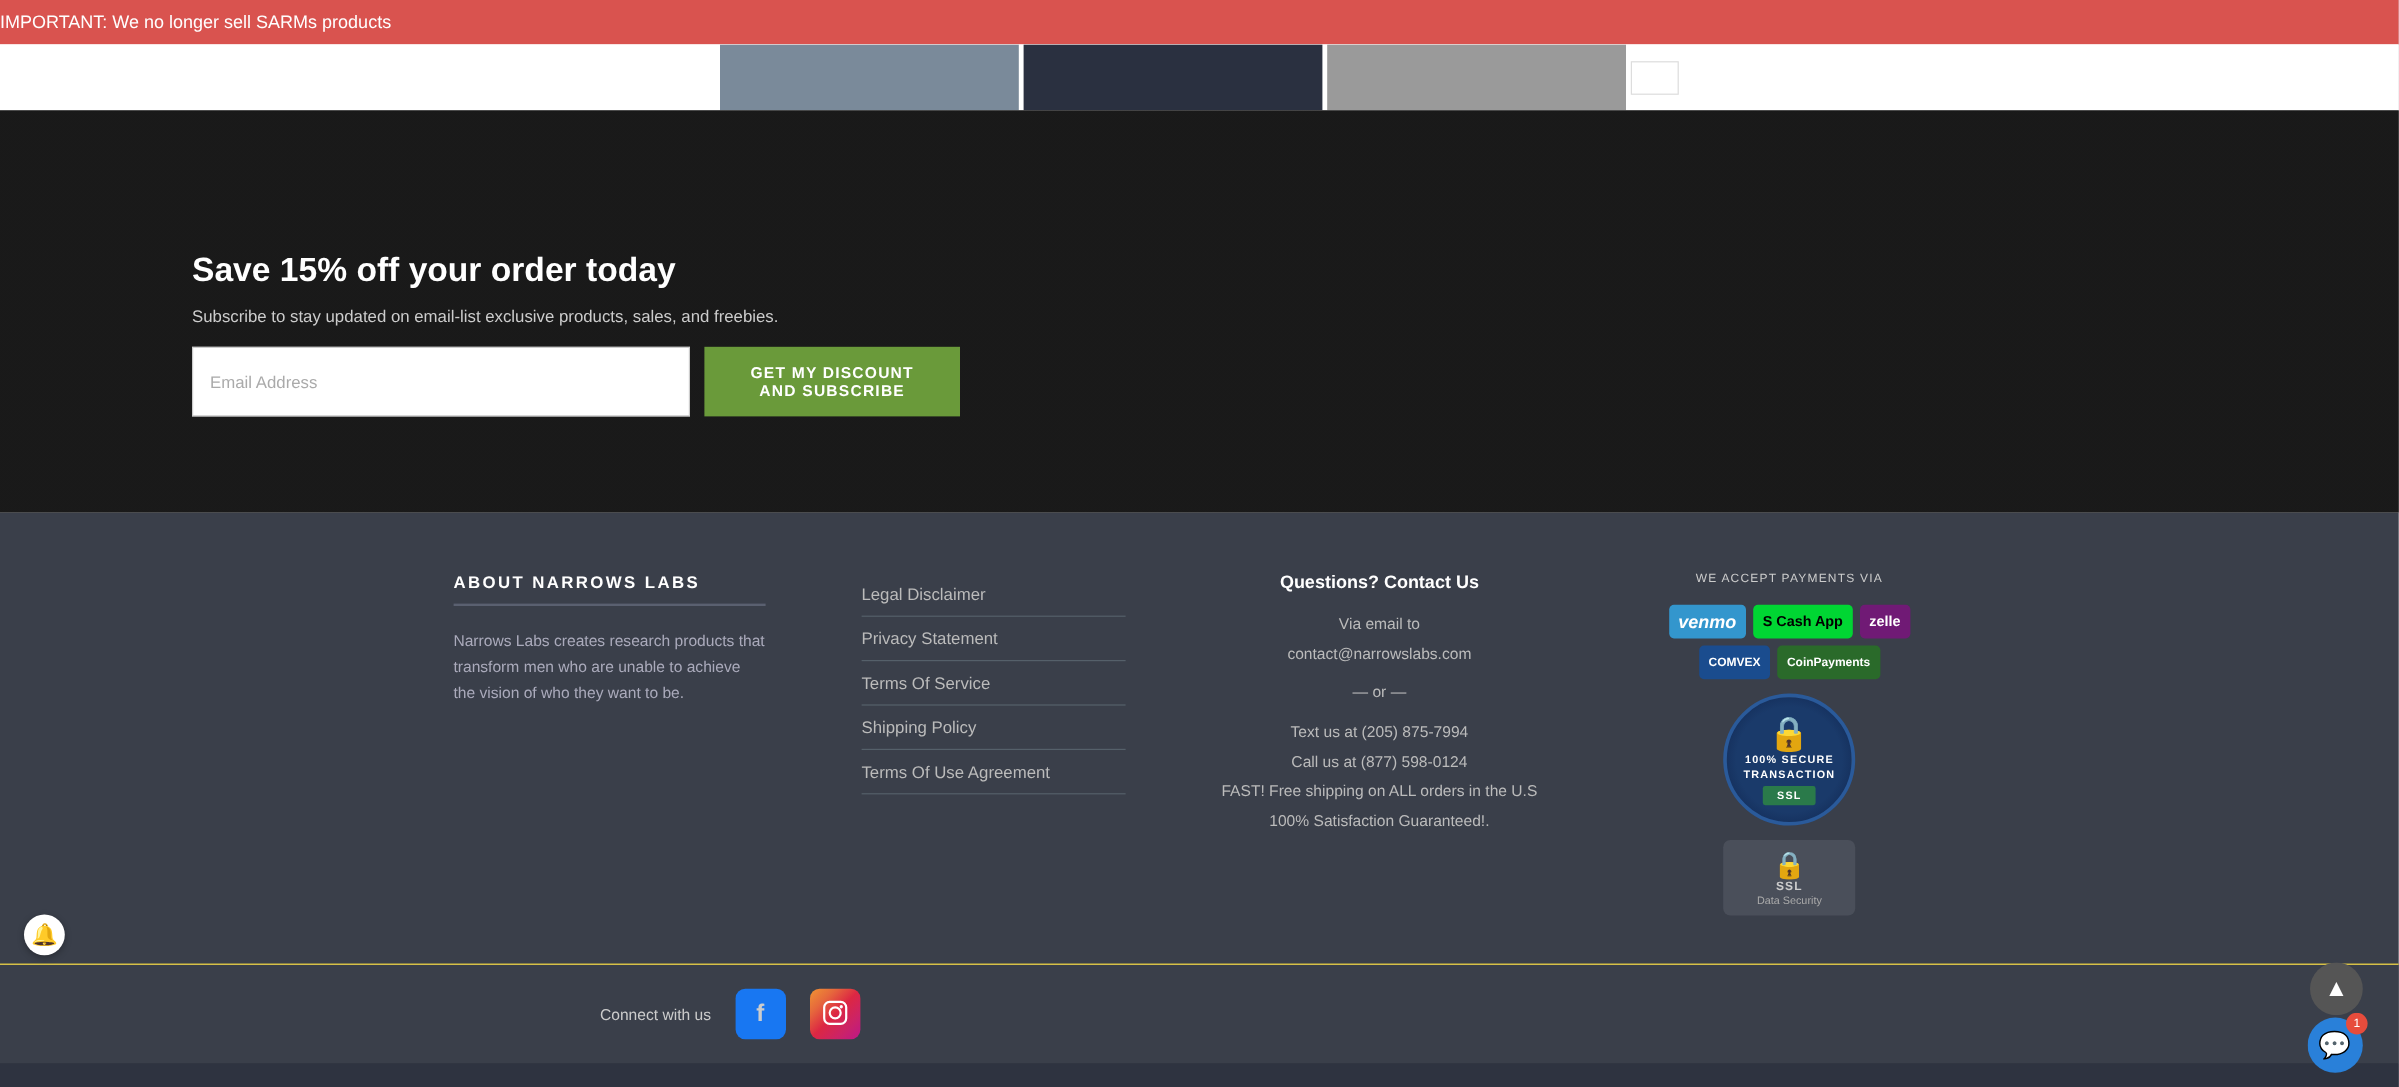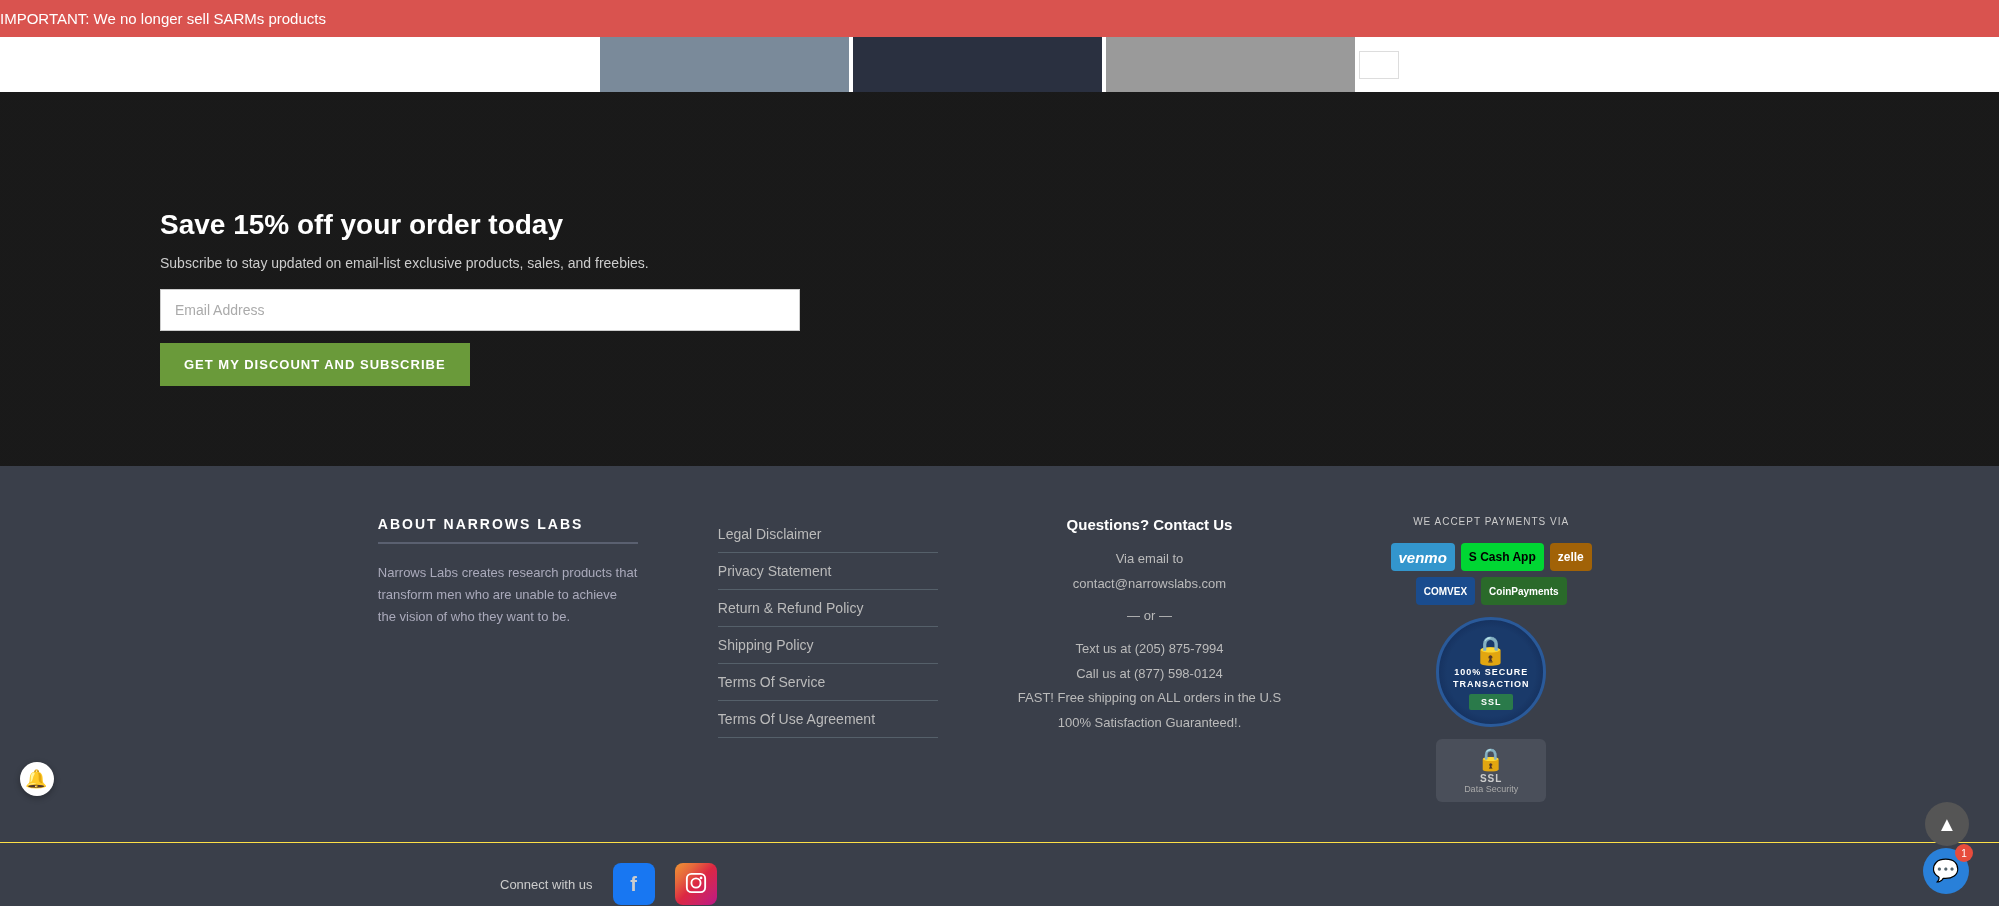--- a/index.html
+++ b/index.html
@@ -55,21 +55,21 @@
       font-weight: 700;
       margin-bottom: 14px;
     }
     .hero-subscribe p {
       color: #ccc;
       font-size: 14px;
       margin-bottom: 18px;
     }
     .subscribe-form {
       display: flex;
-      flex-direction: column;
+      flex-direction: row;
       gap: 12px;
       max-width: 640px;
     }
     .subscribe-form input[type="email"] {
       padding: 12px 14px;
       font-size: 14px;
       border: 1px solid #ccc;
       background: #fff;
       color: #333;
       outline: none;
@@ -171,21 +171,21 @@
       border-radius: 4px;
       padding: 3px 8px;
       font-size: 12px;
       font-weight: 700;
       display: flex;
       align-items: center;
       color: #fff;
     }
     .pl-venmo { background: #3396cd; font-size: 15px; font-style: italic; }
     .pl-cashapp { background: #00d633; color: #000; }
-    .pl-zelle { background: #a16207; }
+    .pl-zelle { background: #701a75; }
     .pl-comvex { background: #1a4c8e; font-size: 10px; }
     .pl-coinpay { background: #2a6a2a; font-size: 10px; }
 
     
     .ssl-badge {
       width: 110px;
       height: 110px;
       border-radius: 50%;
       background: radial-gradient(circle, #1a3a6a 60%, #0d2048);
       display: flex;
@@ -368,23 +368,22 @@
   <div class="footer-main">
 
     <div class="footer-about">
       <h3>ABOUT NARROWS LABS</h3>
       <p>Narrows Labs creates research products that transform men who are unable to achieve the vision of who they want to be.</p>
     </div>
 
     <div class="footer-links">
       <a href="#">Legal Disclaimer</a>
       <a href="#">Privacy Statement</a>
-      <a href="#">Return &amp; Refund Policy</a>
+      <a href="#">Terms Of Service</a>
       <a href="#">Shipping Policy</a>
-      <a href="#">Terms Of Service</a>
       <a href="#">Terms Of Use Agreement</a>
     </div>
 
     <div class="footer-contact">
       <h3>Questions? Contact Us</h3>
       <p>Via email to</p>
       <p>contact@narrowslabs.com</p>
       <p class="or-divider">— or —</p>
       <p>Text us at (205) 875-7994</p>
       <p>Call us at (877) 598-0124</p>

